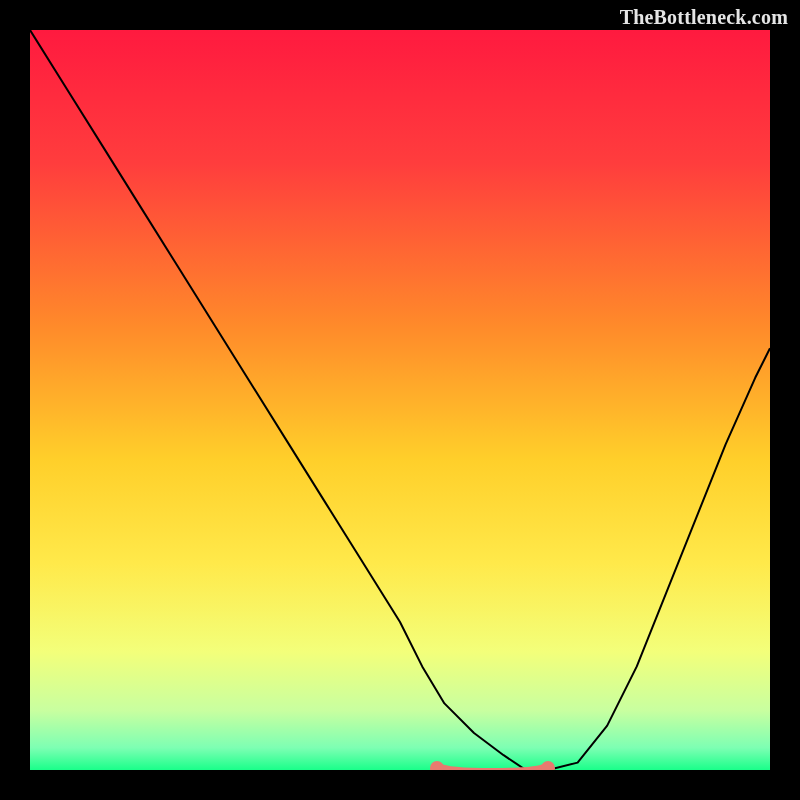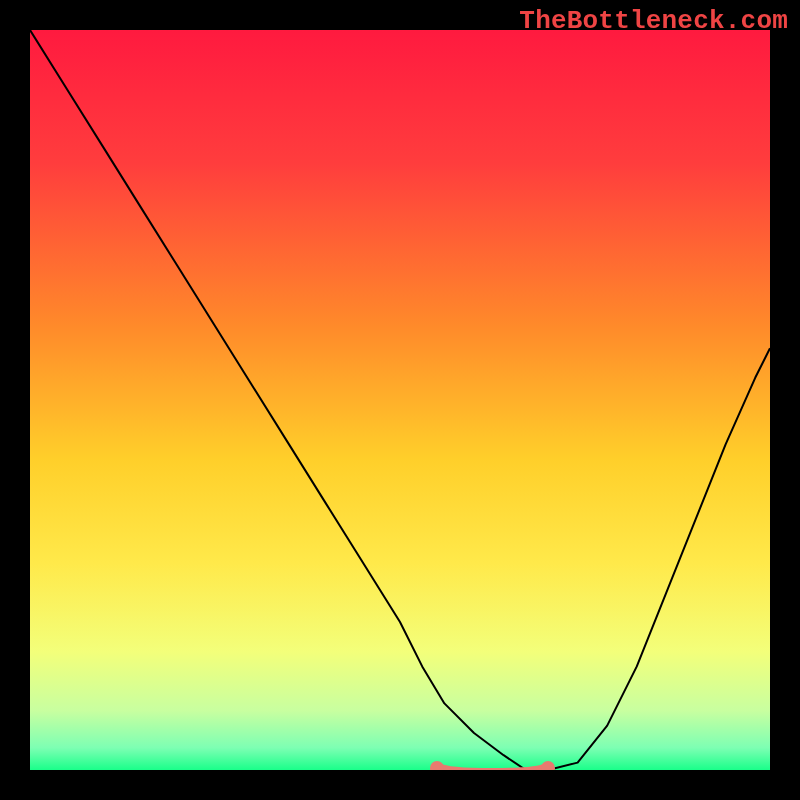--- a/index.html
+++ b/index.html
@@ -7,24 +7,24 @@
   .container {
     position: relative;
     width: 800px;
     height: 800px;
     background: #000;
   }
   .watermark {
     position: absolute;
     top: 6px;
     right: 12px;
-    font-family: Liberation Mono, monospace;
-    font-size: 26px;
+    font-family: Liberation Serif, serif;
+    font-size: 20px;
     font-weight: bold;
-    color: #ef4444;
+    color: #e5e5e5;
     letter-spacing: 0.2px;
     z-index: 5;
   }
   svg.plot {
     position: absolute;
     left: 0;
     top: 0;
   }
 </style>
 </head>

